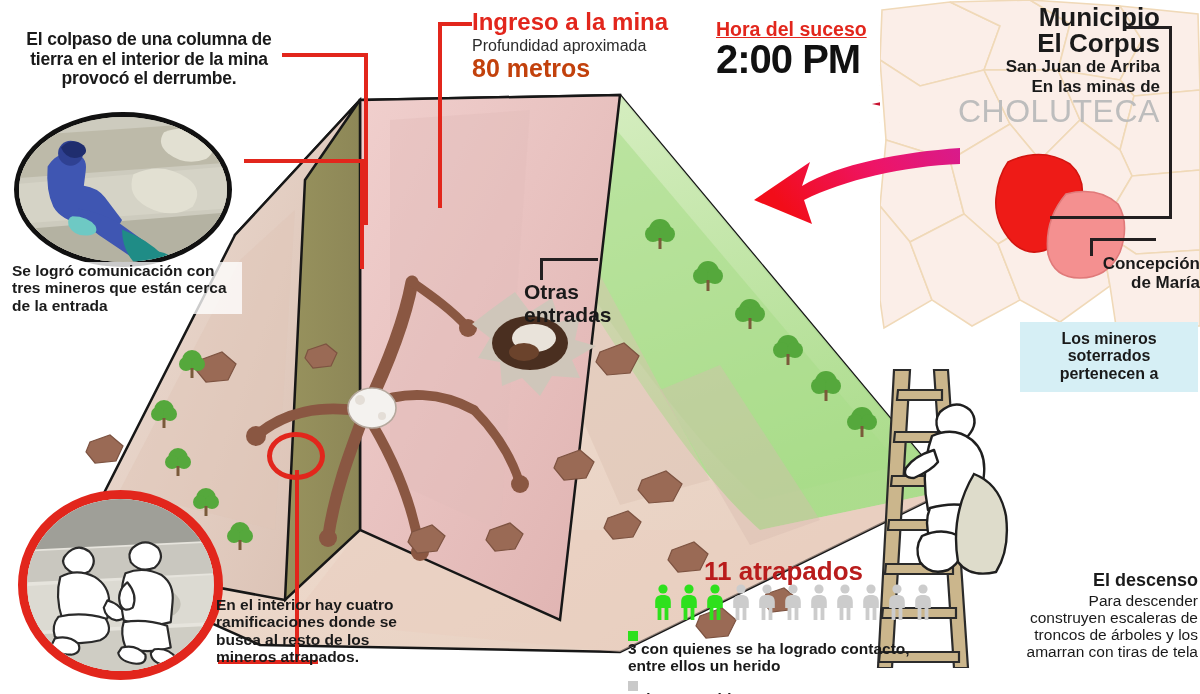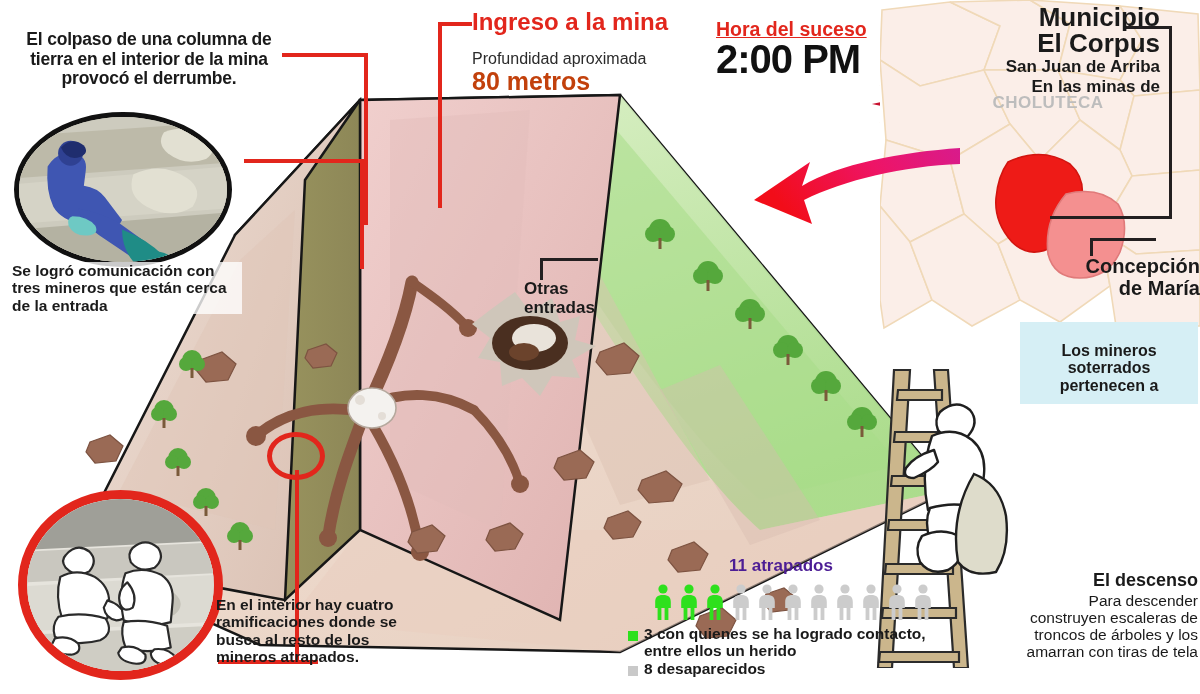--- a/index.html
+++ b/index.html
@@ -31,69 +31,69 @@
   
   #circ-cave{left:18px;top:490px;width:205px;height:190px;border-radius:50%;
              overflow:hidden;border:9px solid #e2261c;box-sizing:border-box;
              background:#d9d9d2;}
 
   #cap-branch{left:216px;top:596px;width:210px;font-size:15.5px;font-weight:600;}
 
   
   #hdr-entrance{left:472px;top:8px;width:250px;}
   #hdr-entrance .t1{font-size:24px;font-weight:bold;color:#e2261c;}
-  #hdr-entrance .t2{font-size:16px;color:#2b2b2b;margin-top:14px;}
+  #hdr-entrance .t2{font-size:16px;color:#2b2b2b;margin-top:1px;}
   #hdr-entrance .t3{font-size:25px;font-weight:bold;color:#c2410c;margin-top:-1px;}
 
   
   #hdr-hora{left:716px;top:18px;width:190px;}
   #hdr-hora .t1{font-size:19.5px;font-weight:bold;color:#e2261c;text-decoration:underline;}
   #hdr-hora .t2{font-size:40px;font-weight:bold;color:#111;letter-spacing:-1px;
                 margin-top:-4px;}
 
   
   #compass{left:868px;top:58px;width:60px;height:78px;}
   #compass .nlab{position:absolute;left:18px;top:-2px;font-size:15px;font-weight:bold;}
 
   
   #map{left:880px;top:0px;width:320px;height:330px;overflow:hidden;}
   #map-title{left:930px;top:4px;width:230px;text-align:right;}
   #map-title .t1{font-size:26px;font-weight:bold;line-height:1.0;}
   #map-title .t2{font-size:17px;font-weight:bold;line-height:1.08;margin-top:2px;}
-  #choluteca{left:958px;top:93px;width:180px;text-align:center;font-size:17px;
-             font-weight:bold;color:#bdbdbd;letter-spacing:.5px;}
-  #cap-concep{left:1078px;top:255px;width:122px;text-align:right;font-size:20px;
+  #choluteca{left:958px;top:93px;width:180px;text-align:center;font-size:32px;
+             font-weight:normal;color:#bdbdbd;letter-spacing:.5px;}
+  #cap-concep{left:1078px;top:255px;width:122px;text-align:right;font-size:17px;
               font-weight:bold;line-height:1.1;}
 
   
   #box-blue{left:1020px;top:322px;width:178px;background:#d6eff5;
             padding:8px 6px 10px 6px;box-sizing:border-box;}
-  #box-blue .h{font-size:16px;font-weight:bold;text-align:center;line-height:1.08;margin-top:12px;}
+  #box-blue .h{font-size:16px;font-weight:bold;text-align:center;line-height:1.08;}
   #box-blue .b{font-size:15.5px;text-align:right;line-height:1.1;margin-top:3px;}
 
   
   #box-descenso{left:1018px;top:570px;width:180px;text-align:right;}
   #box-descenso .h{font-size:18px;font-weight:bold;}
   #box-descenso .b{font-size:15.5px;line-height:1.1;margin-top:1px;}
 
   
-  #atrapados-title{left:729px;top:556px;font-size:17px;font-weight:bold;color:#4c1d95;}
+  #atrapados-title{left:704px;top:556px;font-size:26px;font-weight:bold;color:#b91c1c;}
   #pictos{left:654px;top:584px;width:300px;height:36px;}
   #legend{left:628px;top:626px;width:320px;}
-  .lg-row{display:flex;align-items:flex-start;margin-bottom:2px;}
+  .lg-row{display:flex;align-items:flex-start;margin-bottom:2px;flex-direction:column;}
   .lg-sw{width:10px;height:10px;margin-top:5px;margin-right:6px;flex:0 0 auto;}
   .lg-tx{font-size:15.5px;line-height:1.08;font-weight:600;}
 
   
   #ladder{left:862px;top:368px;width:190px;height:300px;}
 
   
   #terrain{left:60px;top:60px;width:900px;height:600px;}
 
-  #cap-otras{left:524px;top:280px;font-size:17px;line-height:1.1;font-weight:600;}
+  #cap-otras{left:524px;top:280px;font-size:21px;line-height:1.1;font-weight:600;}
 </style>
 </head>
 <body>
 
 <div id="stage">
 
   <svg id="terrain" class="abs" viewBox="0 0 900 600">
     <defs>
       <linearGradient id="gGreen" x1="0" y1="0" x2="0.4" y2="1">
         <stop offset="0" stop-color="#d8f0c4"></stop>

